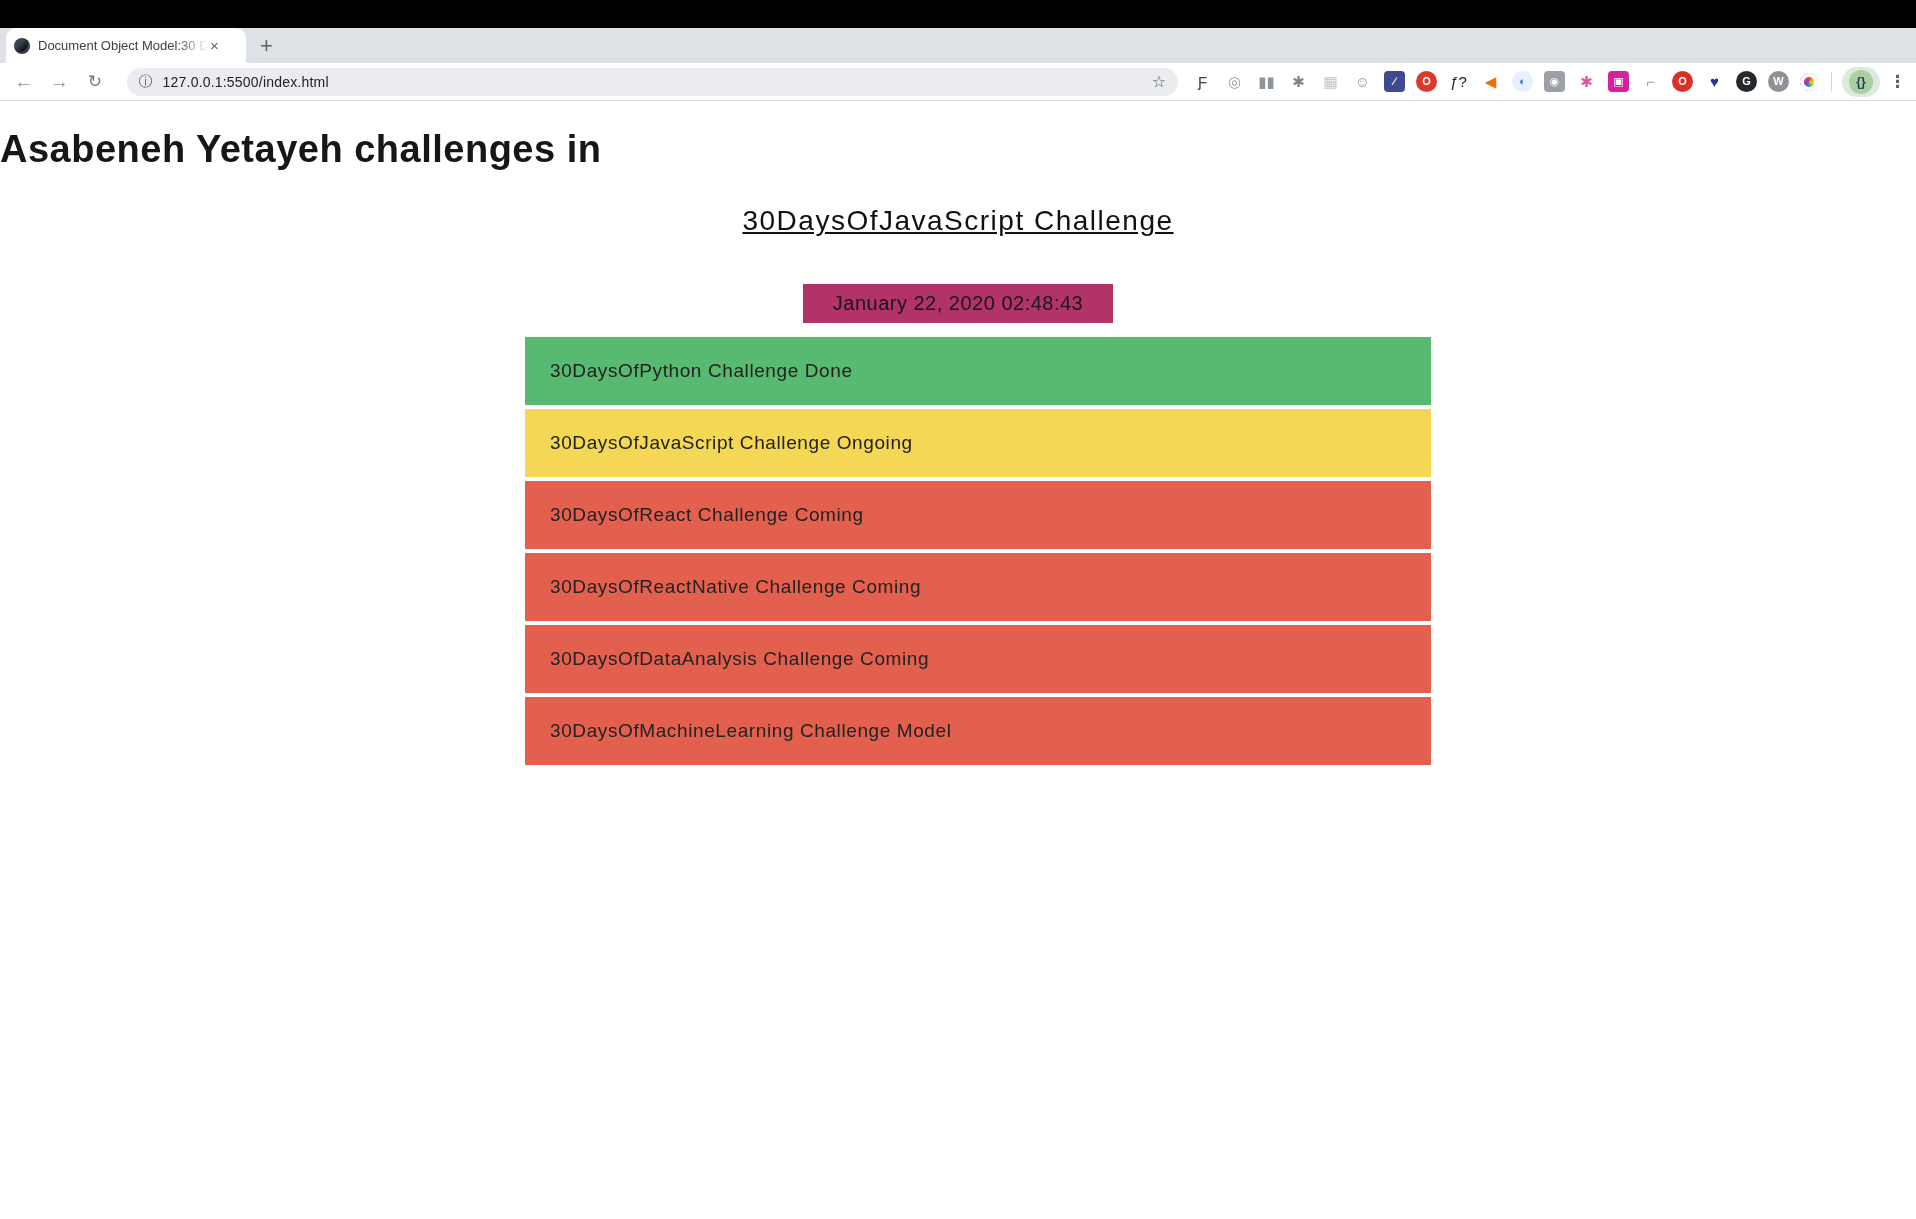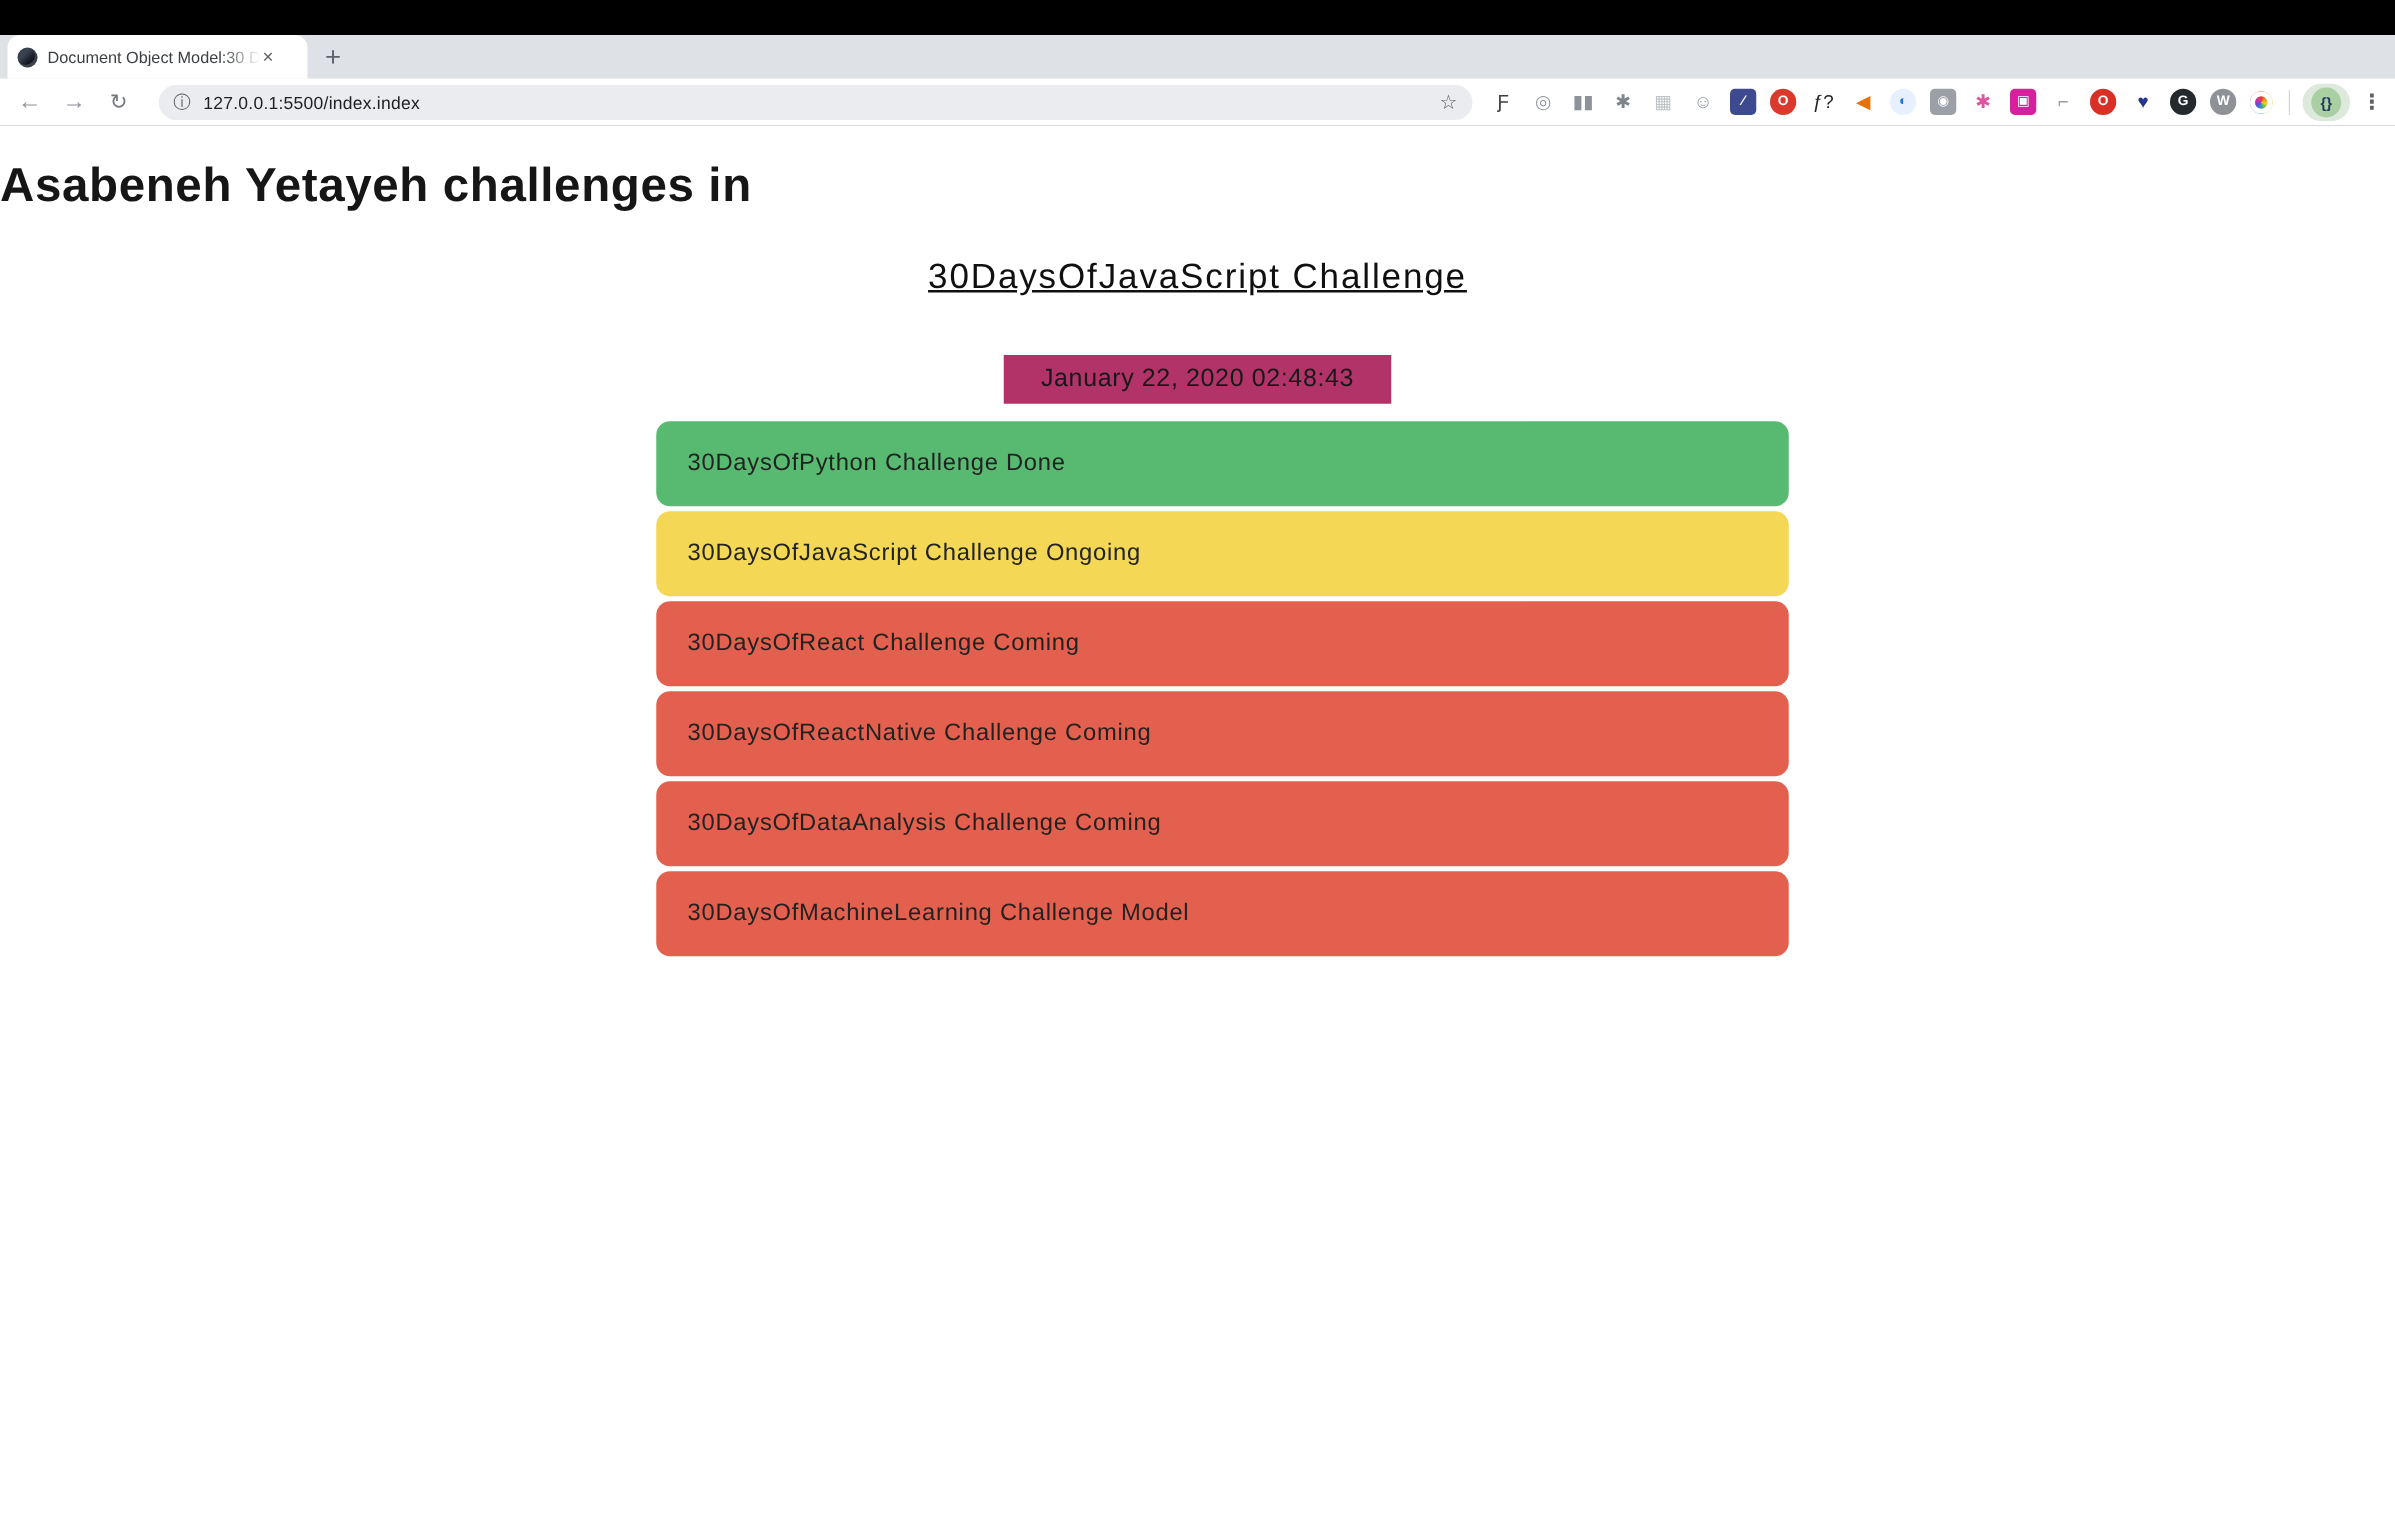--- a/index.html
+++ b/index.html
@@ -51,21 +51,21 @@
                 margin:27px 0 0 0;letter-spacing:.5px;flex-direction:column;}
   .heading-prefix{font-size:38px;font-weight:700;color:#161616;}
   .heading-year{font-size:102px;font-weight:700;line-height:.85;}
   .subtitle{text-align:center;margin-top:30px;font-size:28px;font-weight:400;color:#101010;
             text-decoration:underline;letter-spacing:1.5px;line-height:39px;}
   .date-badge{display:table;margin:24px auto 0;padding:8px 30px;font-size:20px;color:#181818;
               letter-spacing:.5px;}
   .challenge-list{list-style:none;margin:14px 0 0 525px;padding:0;width:906px;}
   .challenge-list li{height:68px;margin-bottom:4px;display:flex;align-items:center;
                      padding-left:25px;box-sizing:border-box;font-size:19px;color:#222;
-                     letter-spacing:.6px;border-radius:11px;}
+                     letter-spacing:.6px;}
 </style>
 </head>
 <body>
 
 <div class="black-bar"></div>
 
 <div class="tabstrip">
   <div class="tab">
     <span class="favicon"></span>
     <span class="tab-title">Document Object Model:30 Da</span>
@@ -74,21 +74,21 @@
   <span class="newtab">+</span>
 </div>
 
 <div class="toolbar">
   <span class="navbtn">←</span>
   <span class="navbtn">→</span>
   <span class="navbtn reload">↻</span>
 
   <div class="omnibox">
     <span class="info-ic">ⓘ</span>
-    <span class="url">127.0.0.1:5500/index.index</span>
+    <span class="url">127.0.0.1:5500/index.html</span>
     <span class="star">☆</span>
   </div>
 
   <div class="ext-area">
       <span class="ext kind-glyph" style="color: rgb(60, 64, 67);">Ƒ</span>
       <span class="ext kind-glyph" style="color: rgb(144, 151, 160);">◎</span>
       <span class="ext kind-glyph" style="color: rgb(141, 147, 155);">▮▮</span>
       <span class="ext kind-glyph" style="color: rgb(125, 132, 140);">✱</span>
       <span class="ext kind-glyph" style="color: rgb(192, 196, 201);">▦</span>
       <span class="ext kind-glyph" style="color: rgb(144, 151, 160);">☺</span>

